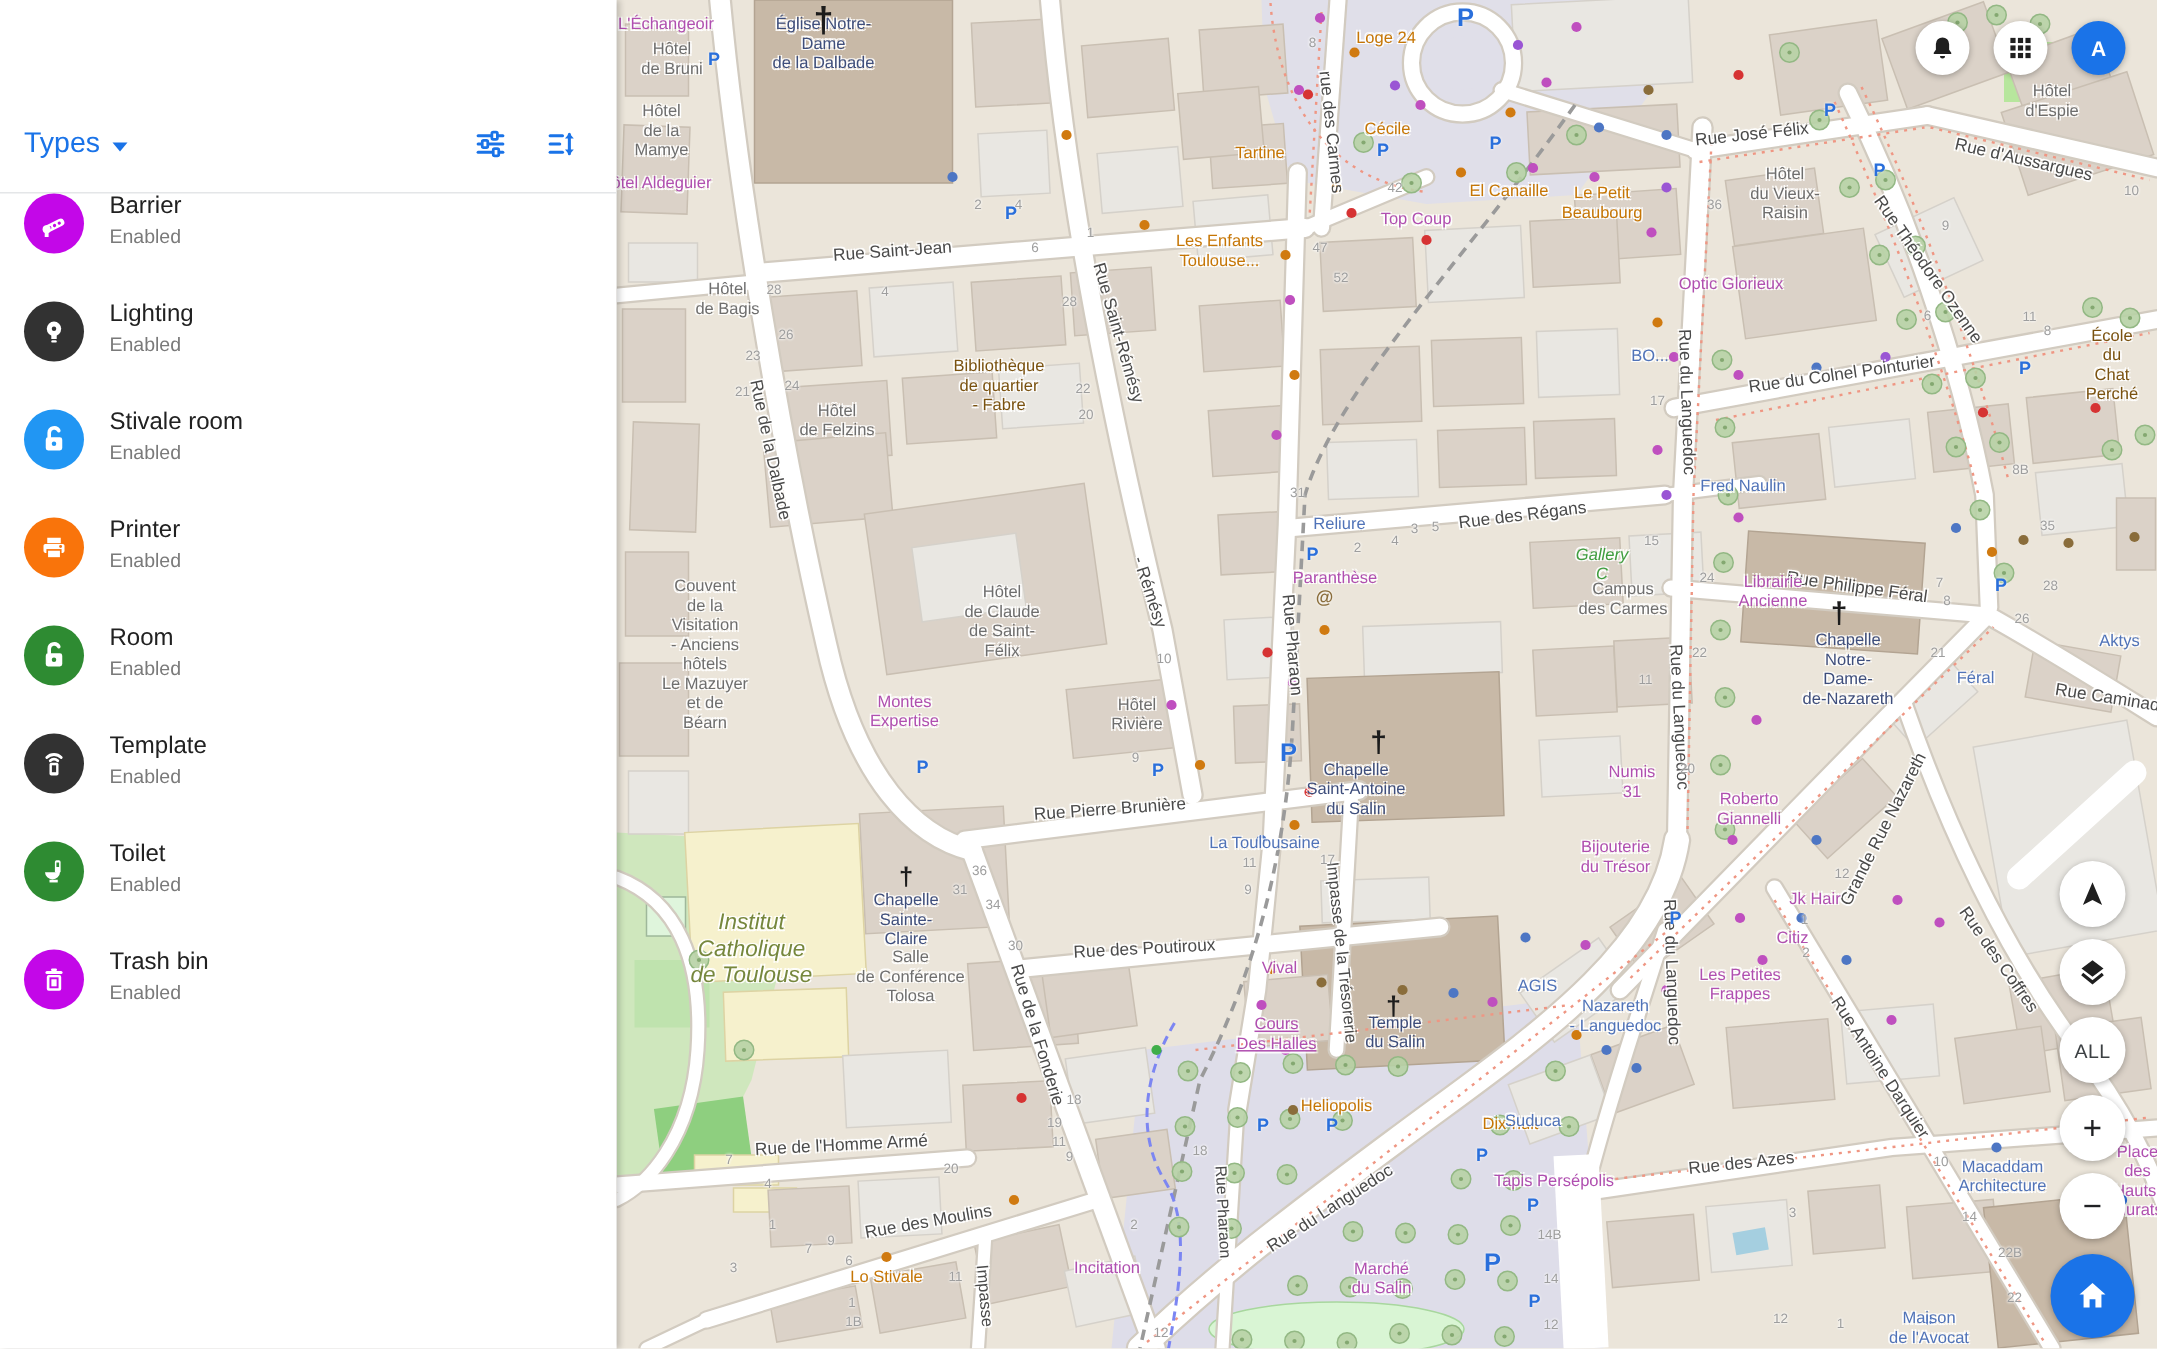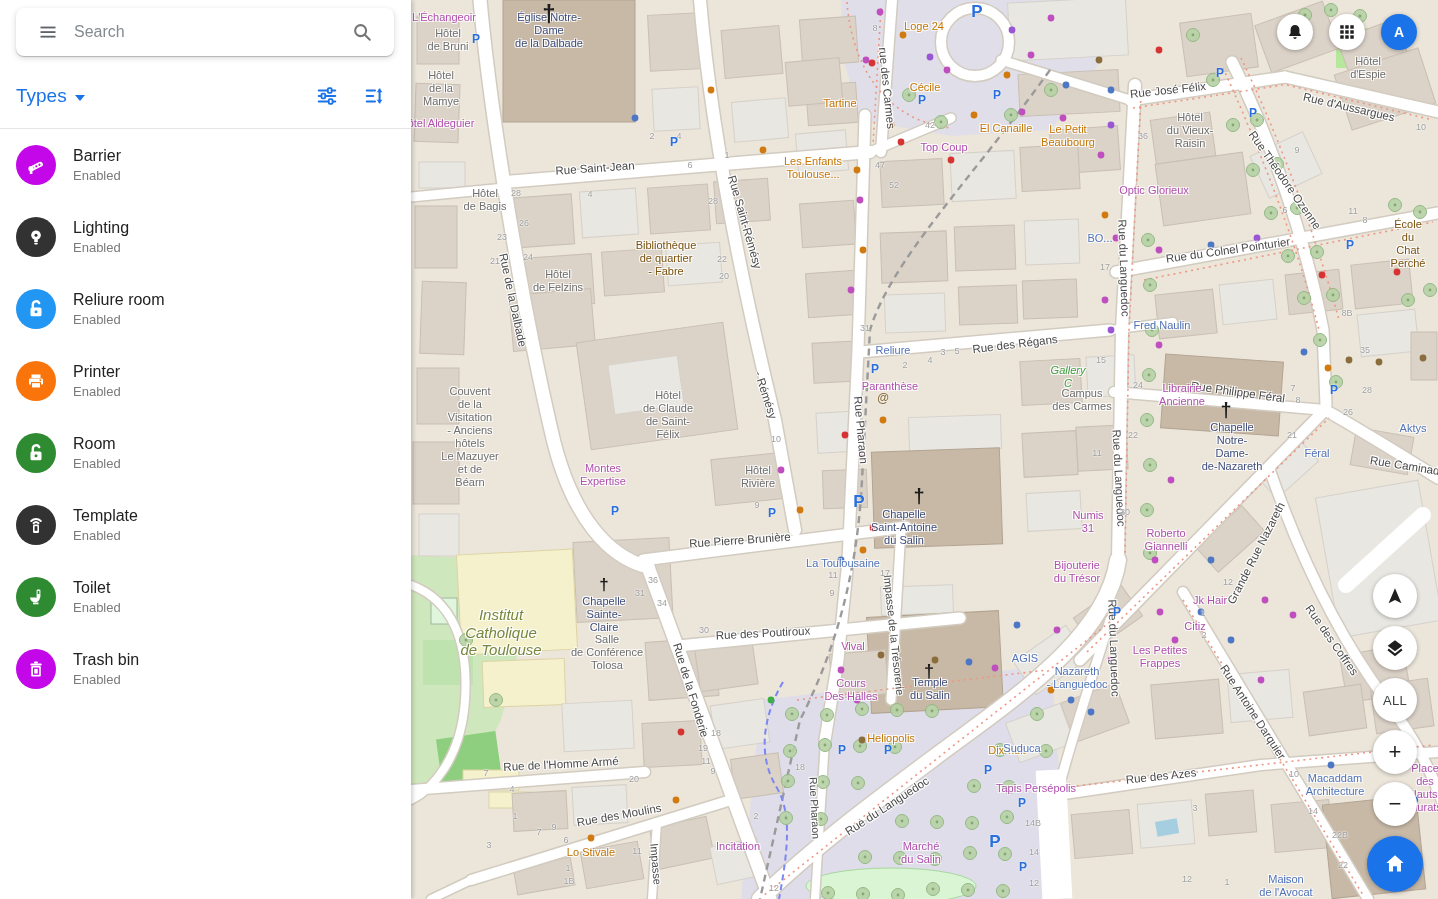--- a/index.html
+++ b/index.html
@@ -28,21 +28,21 @@
   .icon-btn{width:40px;height:40px;border:none;background:transparent;display:flex;align-items:center;justify-content:center;cursor:pointer;padding:0;}
   .search-input{flex:1;border:none;outline:none;font-size:16px;color:#202124;padding:0 6px;background:transparent;font-family:"Liberation Sans",sans-serif;}
   .search-input::placeholder{color:#848a90;}
   .types-row{position:absolute;left:0;top:72px;width:411px;height:48px;display:flex;align-items:center;padding:0 16px;}
   .types-btn{display:flex;align-items:center;gap:8px;border:none;background:none;cursor:pointer;padding:0;}
   .types-label{font-size:19px;font-weight:500;color:#1a73e8;}
   .caret{width:0;height:0;border-left:5px solid transparent;border-right:5px solid transparent;border-top:6px solid #1a73e8;margin-top:3px;}
   .types-actions{margin-left:auto;display:flex;gap:8px;}
   .hdr-divider{position:absolute;left:0;top:128px;width:411px;height:1px;background:#e4e6e8;}
   .type-list{position:absolute;left:0;top:129px;width:411px;}
-  .type-row{height:72px;display:flex;align-items:center;padding:0 16px;cursor:pointer;}
+  .type-row{height:72px;display:flex;align-items:flex-start;padding:0 16px;cursor:pointer;}
   .type-avatar{width:40px;height:40px;border-radius:50%;background:var(--c);flex:0 0 40px;
     display:flex;align-items:center;justify-content:center;}
   .type-texts{margin-left:17px;display:flex;flex-direction:column;}
   .type-label{font-size:16px;color:#212121;}
   .type-status{font-size:13px;color:#7a7a7a;margin-top:3px;}
 
   
   .fab{position:absolute;border:none;border-radius:50%;background:#fff;cursor:pointer;z-index:20;
     box-shadow:0 1px 4px rgba(0,0,0,.3);display:flex;align-items:center;justify-content:center;}
   .fab.small{width:36px;height:36px;}
@@ -580,21 +580,21 @@
       <div class="place-label" style="left: 677px; top: 522px; transform: translate(-50%, -50%); color: rgb(176, 79, 176); font-size: 11px; font-style: normal;">Numis
 31</div>
       <div class="place-label" style="left: 666px; top: 572px; transform: translate(-50%, -50%); color: rgb(176, 79, 176); font-size: 11px; font-style: normal;">Bijouterie
 du Trésor</div>
       <div class="place-label" style="left: 755px; top: 540px; transform: translate(-50%, -50%); color: rgb(176, 79, 176); font-size: 11px; font-style: normal;">Roberto
 Giannelli</div>
       <div class="place-label" style="left: 799px; top: 600px; transform: translate(-50%, -50%); color: rgb(176, 79, 176); font-size: 11px; font-style: normal;">Jk Hair</div>
       <div class="place-label" style="left: 773px; top: 626px; transform: translate(-50%, -50%); color: rgb(176, 79, 176); font-size: 11px; font-style: normal; padding-left: 22px;">Citiz</div>
       <div class="place-label" style="left: 749px; top: 657px; transform: translate(-50%, -50%); color: rgb(176, 79, 176); font-size: 11px; font-style: normal;">Les Petites
 Frappes</div>
-      <div class="place-label" style="left: 440px; top: 690px; transform: translate(-50%, -50%); color: rgb(176, 79, 176); font-size: 11px; font-style: normal;">Cours
+      <div class="place-label" style="left: 440px; top: 690px; transform: translate(-50%, -50%); color: rgb(176, 79, 176); font-size: 11px; font-style: normal; text-decoration: underline;">Cours
 Des Halles</div>
       <div class="place-label" style="left: 442px; top: 646px; transform: translate(-50%, -50%); color: rgb(176, 79, 176); font-size: 11px; font-style: normal;">Vival</div>
       <div class="place-label" style="left: 327px; top: 846px; transform: translate(-50%, -50%); color: rgb(176, 79, 176); font-size: 11px; font-style: normal;">Incitation</div>
       <div class="place-label" style="left: 510px; top: 853px; transform: translate(-50%, -50%); color: rgb(176, 79, 176); font-size: 11px; font-style: normal;">Marché
 du Salin</div>
       <div class="place-label" style="left: 625px; top: 788px; transform: translate(-50%, -50%); color: rgb(176, 79, 176); font-size: 11px; font-style: normal;">Tapis Persépolis</div>
       <div class="place-label" style="left: 447px; top: 386px; transform: translate(-50%, -50%); color: rgb(176, 79, 176); font-size: 11px; font-style: normal; margin-left: 32px;">Paranthèse</div>
       <div class="place-label" style="left: 1014px; top: 788px; transform: translate(-50%, -50%); color: rgb(176, 79, 176); font-size: 11px; font-style: normal;">Place des
 Hauts-
 Murats</div>
@@ -644,21 +644,21 @@
       <div class="hn" style="left: 316px; top: 155px; transform: translate(-50%, -50%);">1</div>
       <div class="hn" style="left: 279px; top: 165px; transform: translate(-50%, -50%);">6</div>
       <div class="hn" style="left: 302px; top: 201px; transform: translate(-50%, -50%);">28</div>
       <div class="hn" style="left: 311px; top: 259px; transform: translate(-50%, -50%);">22</div>
       <div class="hn" style="left: 313px; top: 276px; transform: translate(-50%, -50%);">20</div>
       <div class="hn" style="left: 365px; top: 439px; transform: translate(-50%, -50%);">10</div>
       <div class="hn" style="left: 346px; top: 505px; transform: translate(-50%, -50%);">9</div>
       <div class="hn" style="left: 242px; top: 580px; transform: translate(-50%, -50%);">36</div>
       <div class="hn" style="left: 229px; top: 593px; transform: translate(-50%, -50%);">31</div>
       <div class="hn" style="left: 251px; top: 603px; transform: translate(-50%, -50%);">34</div>
-      <div class="hn" style="left: 266px; top: 630px; transform: translate(-50%, -50%); margin-left: 27px;">30</div>
+      <div class="hn" style="left: 266px; top: 630px; transform: translate(-50%, -50%);">30</div>
       <div class="hn" style="left: 422px; top: 575px; transform: translate(-50%, -50%);">11</div>
       <div class="hn" style="left: 421px; top: 593px; transform: translate(-50%, -50%);">9</div>
       <div class="hn" style="left: 474px; top: 573px; transform: translate(-50%, -50%);">17</div>
       <div class="hn" style="left: 519px; top: 125px; transform: translate(-50%, -50%);">42</div>
       <div class="hn" style="left: 469px; top: 165px; transform: translate(-50%, -50%);">47</div>
       <div class="hn" style="left: 483px; top: 185px; transform: translate(-50%, -50%);">52</div>
       <div class="hn" style="left: 464px; top: 28px; transform: translate(-50%, -50%);">8</div>
       <div class="hn" style="left: 732px; top: 136px; transform: translate(-50%, -50%);">36</div>
       <div class="hn" style="left: 1010px; top: 127px; transform: translate(-50%, -50%);">10</div>
       <div class="hn" style="left: 886px; top: 150px; transform: translate(-50%, -50%);">9</div>
@@ -738,38 +738,20 @@
       <div class="pmark" style="left: 472px; top: 398px; transform: translate(-50%, -50%); font-size: 12px; color: rgb(138, 109, 59);">@</div>
       <div class="cross" style="left: 138px; top: 14px; transform: translate(-50%, -50%); font-size: 24px;">†</div>
       <div class="cross" style="left: 508px; top: 496px; transform: translate(-50%, -50%); font-size: 20px;">†</div>
       <div class="cross" style="left: 815px; top: 410px; transform: translate(-50%, -50%); font-size: 20px;">†</div>
       <div class="cross" style="left: 193px; top: 585px; transform: translate(-50%, -50%); font-size: 17px;">†</div>
       <div class="cross" style="left: 518px; top: 671px; transform: translate(-50%, -50%); font-size: 18px;">†</div>
     </div>
 </div>
 
 <aside class="sidebar">
-  <div class="search-card">
-    <button class="icon-btn">
-      <svg width="20" height="20" viewBox="0 0 24 24">
-        <g fill="#5f6368">
-            <rect x="3" y="5.5" width="18" height="2.2"></rect>
-            <rect x="3" y="11" width="18" height="2.2"></rect>
-            <rect x="3" y="16.5" width="18" height="2.2"></rect>
-          </g>
-      </svg>
-    </button>
-    <input class="search-input" type="text" placeholder="Search" style="">
-    <button class="icon-btn">
-      <svg width="22" height="22" viewBox="0 0 24 24">
-        <circle cx="10.5" cy="10.5" r="6" fill="none" stroke="#757575" stroke-width="2.2"></circle>
-        <line x1="15" y1="15" x2="20.5" y2="20.5" stroke="#757575" stroke-width="2.2" stroke-linecap="round"></line>
-      </svg>
-    </button>
-  </div>
 
   <div class="types-row">
     <button class="types-btn">
       <span class="types-label">Types</span>
       <span class="caret"></span>
     </button>
     <div class="types-actions">
       <button class="icon-btn">
         <svg width="22" height="22" viewBox="0 0 24 24">
           <g stroke="#1a73e8" stroke-width="2.2" stroke-linecap="round">
@@ -838,21 +820,21 @@
 
     <div class="type-row">
       <span class="type-avatar" style="--c: #2196f3;">
         <svg width="24" height="24" viewBox="0 0 24 24">
           <rect x="6.5" y="10.5" width="11" height="8.8" rx="1.6" fill="#fff"></rect>
             <circle cx="12" cy="14.8" r="1.5" fill="var(--c)"></circle>
           <path d="M8.8 10.5 V7.6 a3.4 3.4 0 0 1 6.4 -1.5" stroke="#fff" stroke-width="2.4" fill="none" stroke-linecap="round"></path>
         </svg>
       </span>
       <span class="type-texts">
-          <span class="type-label">Reliure room</span>
+          <span class="type-label">Stivale room</span>
       <span class="type-status">Enabled</span>
         </span>
     </div>
 
     <div class="type-row">
       <span class="type-avatar" style="--c: #f9740b;">
         <svg width="24" height="24" viewBox="0 0 24 24">
           <rect x="7.5" y="5.5" width="9" height="3.6" fill="#fff"></rect>
           <rect x="5" y="9.6" width="14" height="6" rx="1.2" fill="#fff"></rect>
             <circle cx="16.4" cy="11.3" r=".95" fill="var(--c)"></circle>

